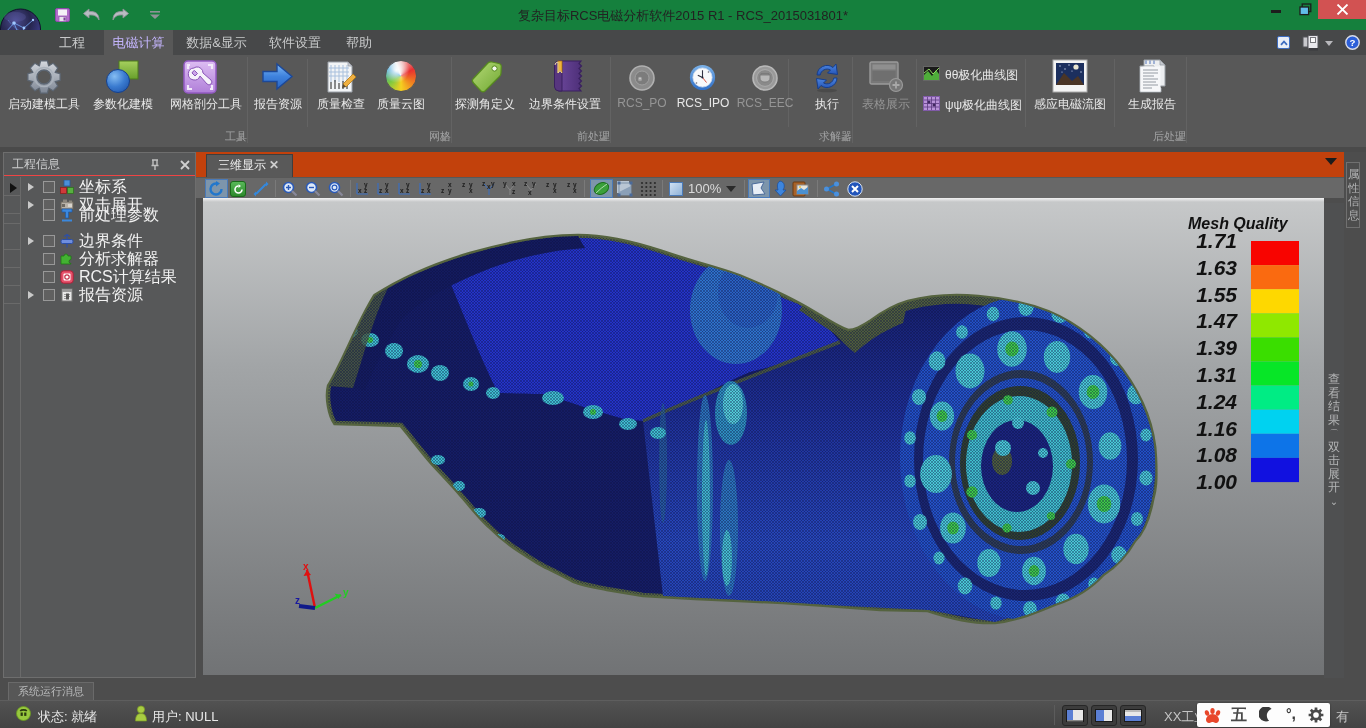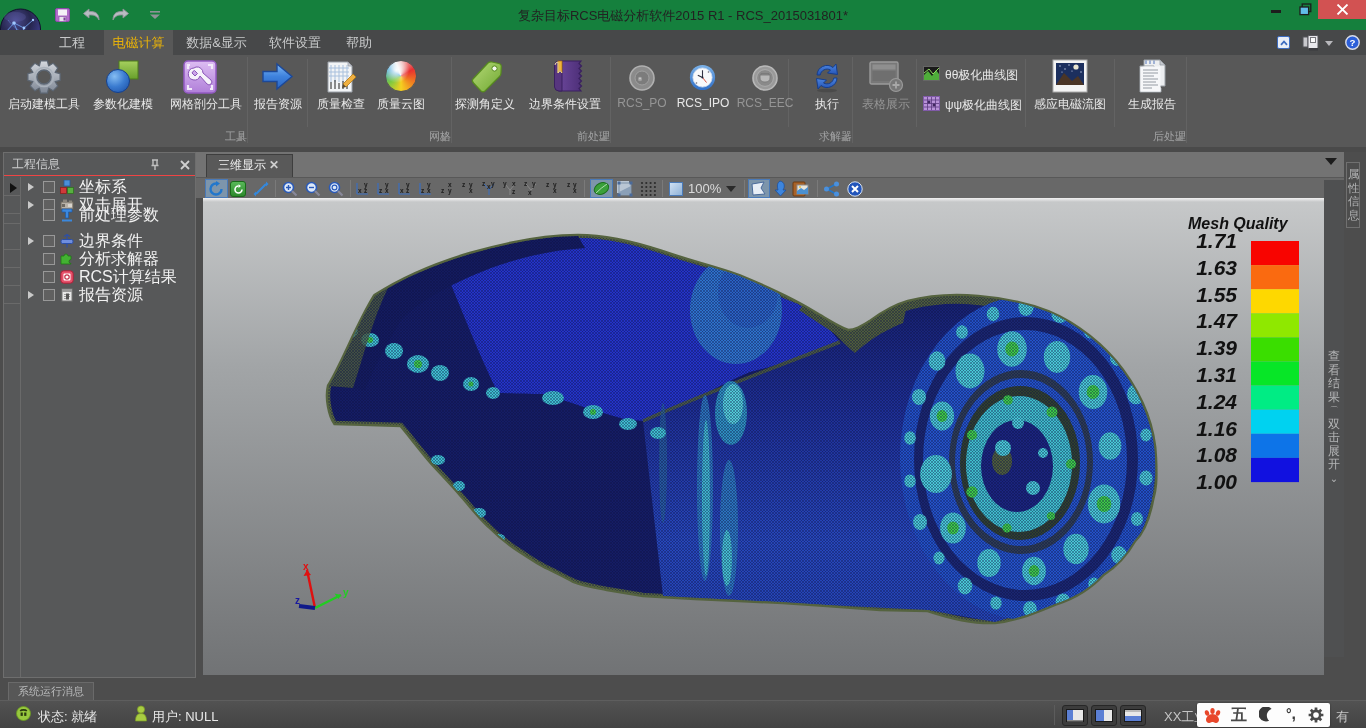--- a/index.html
+++ b/index.html
@@ -7,21 +7,21 @@
 .abs{position:absolute;}
 
 
 #titlebar{position:absolute;left:0;top:0;width:1366px;height:30px;background:#15803d;}
 #title{position:absolute;left:0;top:7px;width:1366px;text-align:center;font-size:13px;color:#222;}
 #closebtn{position:absolute;right:0;top:0;width:48px;height:19px;background:#d25252;color:#fff;text-align:center;font-size:12px;line-height:19px;}
 
 
 #menubar{position:absolute;left:0;top:30px;width:1366px;height:25px;background:#474849;}
 .mtab{position:absolute;top:0;height:25px;color:#c8c9ca;font-size:13px;line-height:25px;text-align:center;}
-.mtab.active{background:#585858;color:#eab308;}
+.mtab.active{background:#585858;color:#c4b5fd;}
 
 
 #ribbon{position:absolute;left:0;top:55px;width:1366px;height:92px;background:#585858;}
 #ribbonline{position:absolute;left:0;top:147px;width:1366px;height:5px;background:#4a4a4a;}
 .rgsep{position:absolute;top:2px;height:86px;width:1px;background:#494949;border-right:1px solid #636363;}
 .rglabel{position:absolute;top:74px;height:14px;font-size:11px;color:#a2a3a4;text-align:right;}
 .rcorner{position:absolute;top:80px;width:0;height:0;border-left:6px solid transparent;border-bottom:6px solid #8a8a8a;}
 .rlabel{position:absolute;top:41px;font-size:12px;color:#e8e8e8;text-align:center;white-space:nowrap;}
 .rlabel.dis{color:#959595;}
 
@@ -29,26 +29,26 @@
 #lpanel{position:absolute;left:3px;top:152px;width:193px;height:526px;background:#575859;border:1px solid #6e6e6e;}
 #lphead{position:absolute;left:0;top:0;width:191px;height:23px;border-bottom:1px solid #ef4444;color:#cccdce;font-size:12px;line-height:23px;padding-left:8px;}
 .trow{position:absolute;left:0;height:18px;width:191px;font-size:16px;color:#f2f2f2;line-height:18px;}
 .gutcell{position:absolute;left:0;top:0;width:17px;height:18px;border-right:1px solid #6a6a6a;border-bottom:1px solid #6a6a6a;}
 .exparrow{position:absolute;left:24px;top:5px;width:0;height:0;border-top:4px solid transparent;border-bottom:4px solid transparent;border-left:6px solid #c9c9c9;}
 .cbox{position:absolute;left:39px;top:3px;width:12px;height:12px;border:1px solid #989898;background:#606060;}
 .ticon{position:absolute;left:56px;top:2px;width:14px;height:14px;}
 .tlabel{position:absolute;left:75px;top:0;}
 
 
-#vptabbar{position:absolute;left:196px;top:152px;width:1148px;height:25px;background:#737373;}
+#vptabbar{position:absolute;left:196px;top:152px;width:1148px;height:25px;background:#c2410c;}
 #vptab{position:absolute;left:10px;top:2px;width:87px;height:23px;background:#595959;border:1px solid #3e3e3e;border-bottom:none;color:#f0f0f0;font-size:12px;line-height:21px;padding-left:11px;}
 #vptabdrop{position:absolute;right:7px;top:6px;width:0;height:0;border-left:6px solid transparent;border-right:6px solid transparent;border-top:7px solid #1c1c1c;}
 #vptoolbar{position:absolute;left:196px;top:177px;width:1148px;height:21px;background:#686868;border-top:1px solid #585858;}
 #canvas3d{position:absolute;left:203px;top:198px;width:1121px;height:477px;background:linear-gradient(#f2f2f2 0px,#c6c8c9 4px,#a2a5a7 35%,#717375 100%);}
-#rstrip{position:absolute;left:1324px;top:180px;width:20px;height:477px;background:#4f5051;padding-left:24px;}
+#rstrip{position:absolute;left:1324px;top:203px;width:20px;height:477px;background:#4f5051;padding-left:24px;}
 #rdock{position:absolute;left:1344px;top:152px;width:22px;height:526px;background:#4d4d4d;}
 .vtext{font-size:12px;color:#b4b5b6;width:14px;line-height:13.5px;text-align:center;word-break:break-all;}
 
 
 #btabs{position:absolute;left:0;top:678px;width:1354px;height:22px;background:#4d4d4d;}
 #btab{position:absolute;left:8px;top:4px;width:86px;height:18px;background:#575757;border:1px solid #6a6a6a;border-bottom:none;color:#b9babb;font-size:11px;line-height:17px;text-align:center;}
 #statusbar{position:absolute;left:0;top:700px;width:1366px;height:28px;background:linear-gradient(#525252,#434343);border-top:1px solid #5e5e5e;color:#e8e8e8;font-size:13px;}
 </style>
 </head>
 <body>

